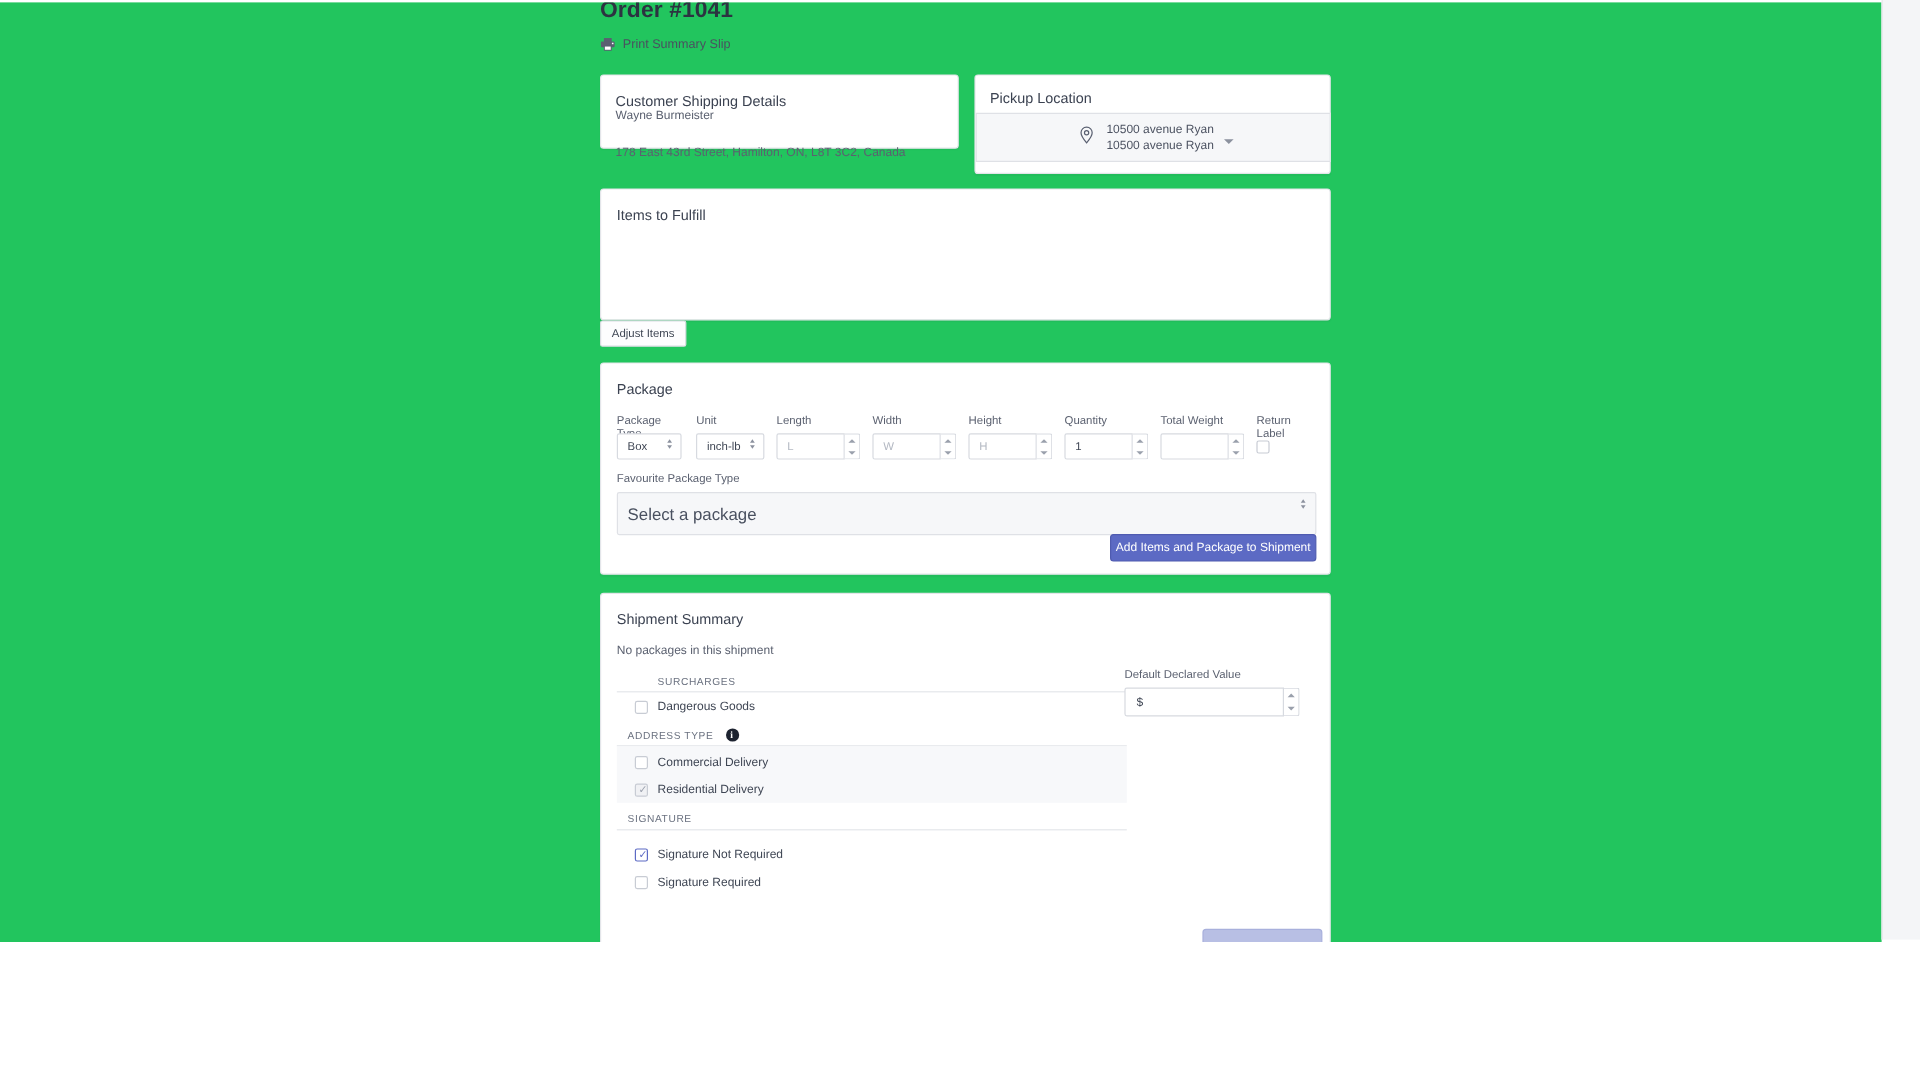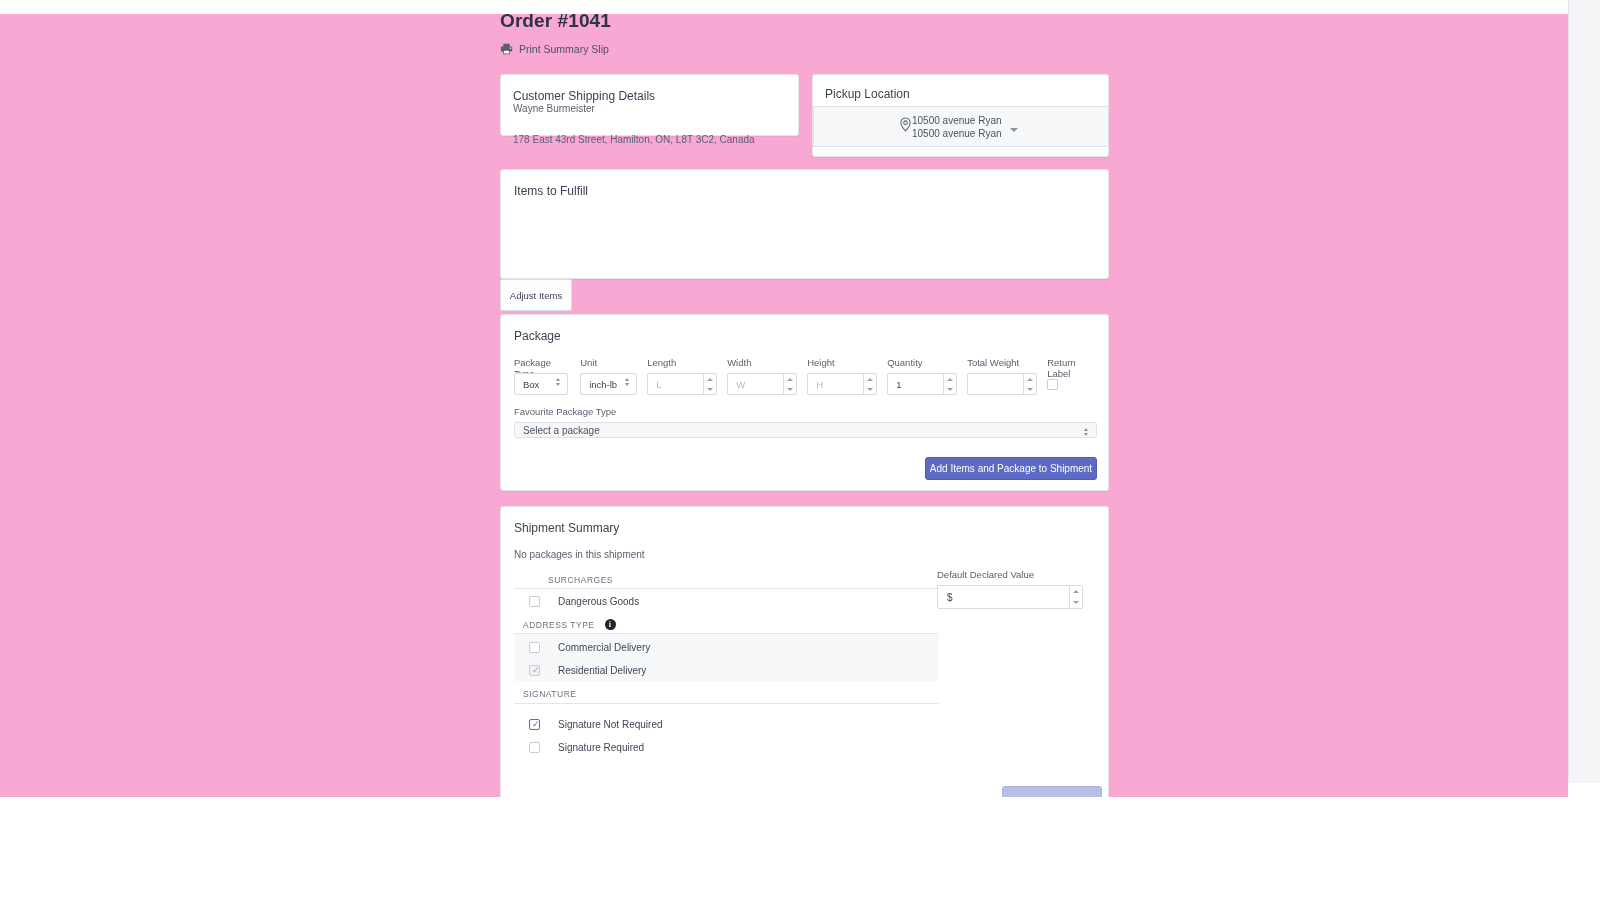--- a/index.html
+++ b/index.html
@@ -5,24 +5,24 @@
   * { box-sizing: border-box; }
   html, body {
     margin: 0; padding: 0;
     width: 1600px; height: 900px;
     background: #ffffff;
     font-family: "Liberation Sans", sans-serif;
     overflow: hidden;
   }
   #viewport {
     position: absolute;
-    left: 0; top: 14px;
+    left: 0; top: 2px;
     width: 1568px;
     height: 783px;
-    background: #f9a8d4;
+    background: #22c55e;
     overflow: hidden;
     padding-left: 12px;
   }
   #scroll-track {
     position: absolute;
     left: 1568px; top: 0;
     width: 32px; height: 783px;
     background: #f4f5f7;
     border-left: 1px solid #e6e7ea;
   }
@@ -72,21 +72,21 @@
   }
   #pickup-select {
     position: absolute; left: 0px; top: 31px;
     width: 296px; height: 41px;
     background: #f6f7f9;
     border: 1px solid #dfe1e6;
     display: flex; align-items: center;
     cursor: pointer;
   }
   .pin-icon { margin-left: 85px; width: 13px; height: 15px; }
-  .pickup-lines { margin-left: 0; line-height: 13px; }
+  .pickup-lines { margin-left: 10px; line-height: 13px; }
   .pickup-l1, .pickup-l2 { font-size: 10px; color: #4d5362; }
   .caret-sm {
     margin-left: 8px; width: 0; height: 0;
     border-left: 4px solid transparent;
     border-right: 4px solid transparent;
     border-top: 4px solid #8b919e;
     margin-top: 7px;
   }
 
   
@@ -129,21 +129,21 @@
   .spin-up, .spin-dn {
     width: 0; height: 0;
     border-left: 3px solid transparent;
     border-right: 3px solid transparent;
   }
   .spin-up { border-bottom: 3.5px solid #9aa0ac; }
   .spin-dn { border-top: 3.5px solid #9aa0ac; }
 
   #adjust-items {
     position: absolute; left: 500px; top: 265px;
-    width: 72px; height: 32px;
+    width: 72px; height: 22px;
     background: #fdfdfe; border: 1px solid #d9dce1;
     border-radius: 2px;
     font-size: 9.5px; color: #3f4654;
     display: flex; align-items: center; justify-content: center;
     cursor: pointer;
   }
 
   
   #package-card {
     position: absolute; left: 500px; top: 300px;
@@ -197,25 +197,25 @@
     font-size: 9px; line-height: 11px; color: #9aa0ac;
   }
   .chk.checked-blue .chk-mark { color: #5c6ac4; }
 
   .fav-label {
     position: absolute; left: 13px; top: 91px;
     font-size: 9.5px; color: #5b6170;
   }
   #fav-select {
     position: absolute; left: 13px; top: 107px;
-    width: 583px; height: 16px;
+    width: 583px; height: 36px;
     background: #f6f7f9; border: 1px solid #dfe1e6;
     border-radius: 2px;
     display: flex; align-items: center;
-    font-size: 10px; color: #4a5160;
+    font-size: 14px; color: #4a5160;
     padding-left: 8px; cursor: pointer; position: absolute;
   }
   #fav-select .sel-arrows { right: 8px; top: 5px; }
 
   #add-items-btn {
     position: absolute; left: 424px; top: 142px;
     width: 172px; height: 23px;
     background: #5c6ac4;
     border: 1px solid #4f5bb0;
     border-radius: 3px;
@@ -247,21 +247,21 @@
     display: flex; align-items: center; justify-content: center;
     font-family: "Liberation Serif", serif;
     cursor: pointer;
   }
   .rule { width: 425px; height: 1px; background: #e4e6ea; }
   .opt-row {
     display: flex; align-items: center;
     height: 23px;
     padding-left: 15px;
   }
-  .opt-label { margin-left: 18px; font-size: 10px; color: #3f4654; }
+  .opt-label { margin-left: 8px; font-size: 10px; color: #3f4654; }
 
   #surcharges-head { position:absolute; left: 22px; top: 68px; margin-left: 25px; }
   #surcharges-rule { position:absolute; left: 13px; top: 81px; }
   #row-dangerous   { position:absolute; left: 13px; top: 83px; width: 425px; }
   #addrtype-head   { position:absolute; left: 22px; top: 112px; }
   #addrtype-rule   { position:absolute; left: 13px; top: 126px; }
   #addr-panel {
     position:absolute; left: 13px; top: 127px;
     width: 425px; height: 47px;
     background: #f7f8fa;

